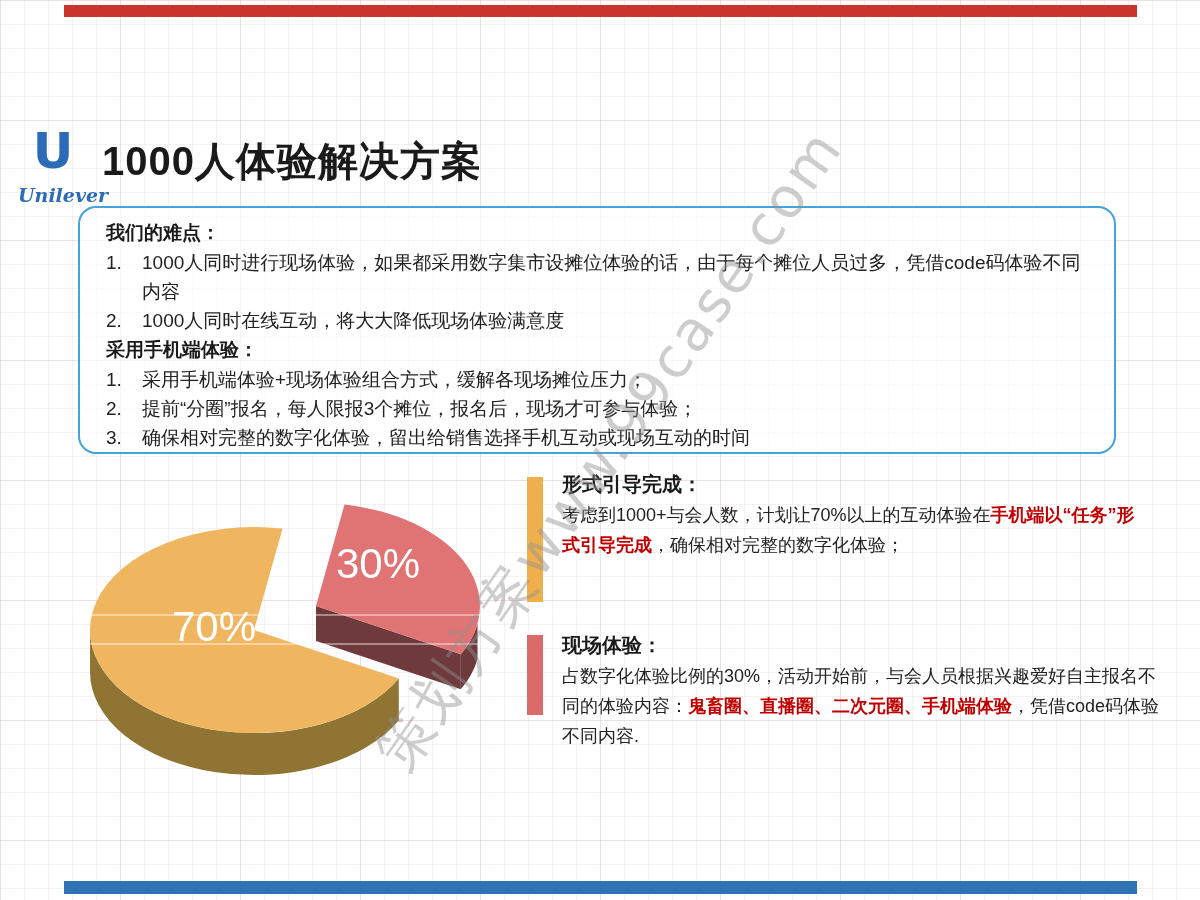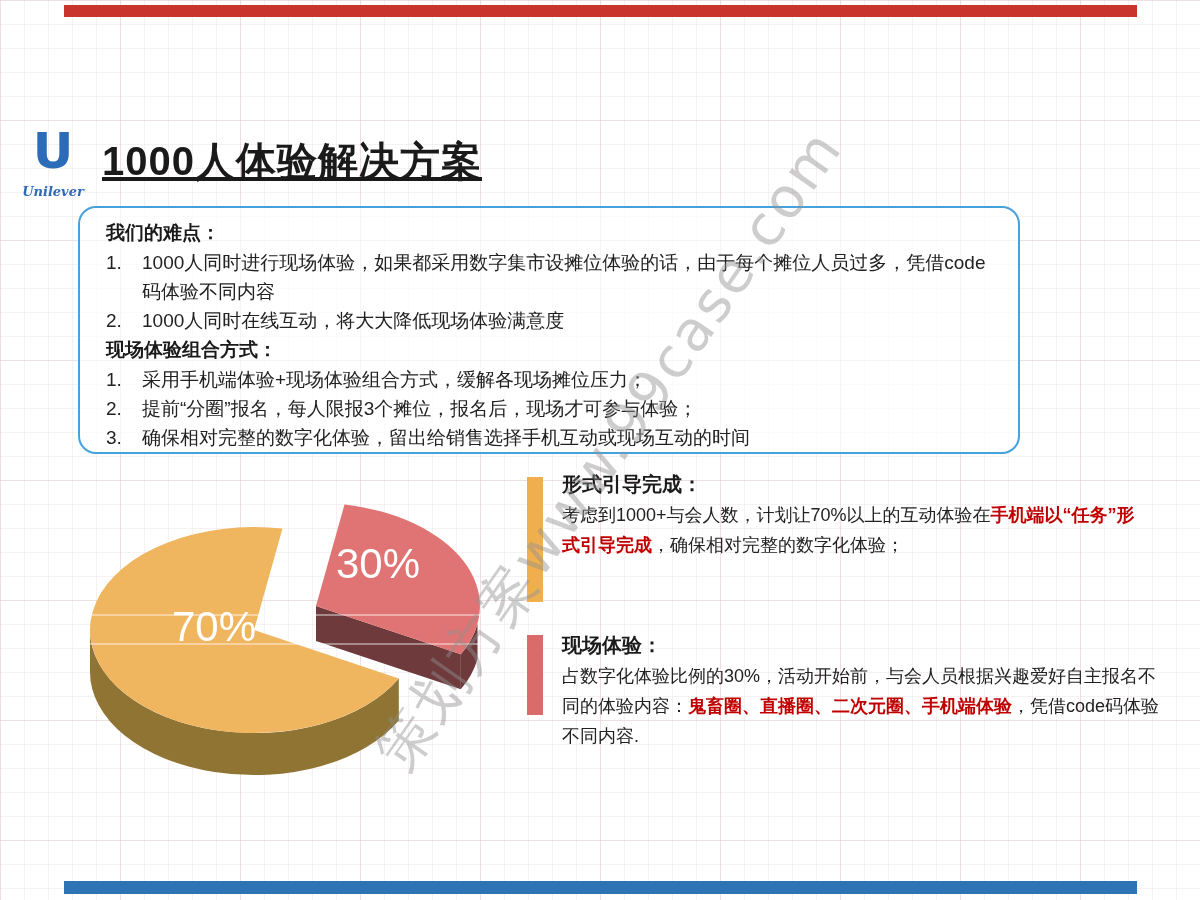--- a/index.html
+++ b/index.html
@@ -13,26 +13,26 @@
       linear-gradient(to bottom, rgba(215,195,195,.38) 1px, transparent 1px);
     background-size:24px 24px,24px 24px,120px 120px,120px 120px;
     font-family:"Liberation Sans","DejaVu Sans",sans-serif;
     color:#222;
   }
   .top-bar{position:absolute;left:64px;top:5px;width:1073px;height:12px;background:#C9342C;}
   .bottom-bar{position:absolute;left:64px;top:881px;width:1073px;height:13px;background:#2E74B5;}
 
   .logo{position:absolute;left:18px;top:128px;width:70px;text-align:center;color:#2B6BB8;}
   .logo-u{font-size:50px;font-weight:bold;line-height:46px;font-family:"DejaVu Sans",sans-serif;}
-  .logo-word{font-size:13px;font-style:italic;font-weight:bold;font-family:"DejaVu Serif",serif;margin-top:10px;}
+  .logo-word{font-size:19px;font-style:italic;font-weight:bold;font-family:"DejaVu Serif",serif;margin-top:10px;}
 
-  .title{position:absolute;left:102px;top:134px;margin:0;font-size:40px;font-weight:bold;color:#1a1a1a;letter-spacing:1px;text-decoration:underline;}
+  .title{position:absolute;left:102px;top:134px;margin:0;font-size:40px;font-weight:bold;color:#1a1a1a;letter-spacing:1px;}
 
   .box{
-    position:absolute;left:78px;top:206px;width:942px;height:248px;box-sizing:border-box;
+    position:absolute;left:78px;top:206px;width:1038px;height:248px;box-sizing:border-box;
     border:2px solid #45A2DC;border-radius:18px;background:rgba(255,255,255,.65);
     padding:10px 26px 0 26px;
   }
   .box-h{font-size:19px;font-weight:bold;line-height:30px;color:#1a1a1a;}
   .li{display:flex;font-size:19px;line-height:29px;}
   .li .num{width:36px;flex:0 0 36px;}
   .li .txt{flex:1;}
 
   .pie-wrap{position:absolute;left:58px;top:478px;width:520px;height:330px;}
   .pie-label{font-size:42px;fill:#ffffff;font-family:"Liberation Sans",sans-serif;}
@@ -74,21 +74,21 @@
   <div class="box">
     <div class="box-h">我们的难点：</div>
     <div class="li">
       <span class="num">1.</span>
       <span class="txt">1000人同时进行现场体验，如果都采用数字集市设摊位体验的话，由于每个摊位人员过多，凭借code码体验不同内容</span>
     </div>
     <div class="li">
       <span class="num">2.</span>
       <span class="txt">1000人同时在线互动，将大大降低现场体验满意度</span>
     </div>
-    <div class="box-h">现场体验组合方式：</div>
+    <div class="box-h">采用手机端体验：</div>
     <div class="li">
       <span class="num">1.</span>
       <span class="txt">采用手机端体验+现场体验组合方式，缓解各现场摊位压力；</span>
     </div>
     <div class="li">
       <span class="num">2.</span>
       <span class="txt">提前“分圈”报名，每人限报3个摊位，报名后，现场才可参与体验；</span>
     </div>
     <div class="li">
       <span class="num">3.</span>

